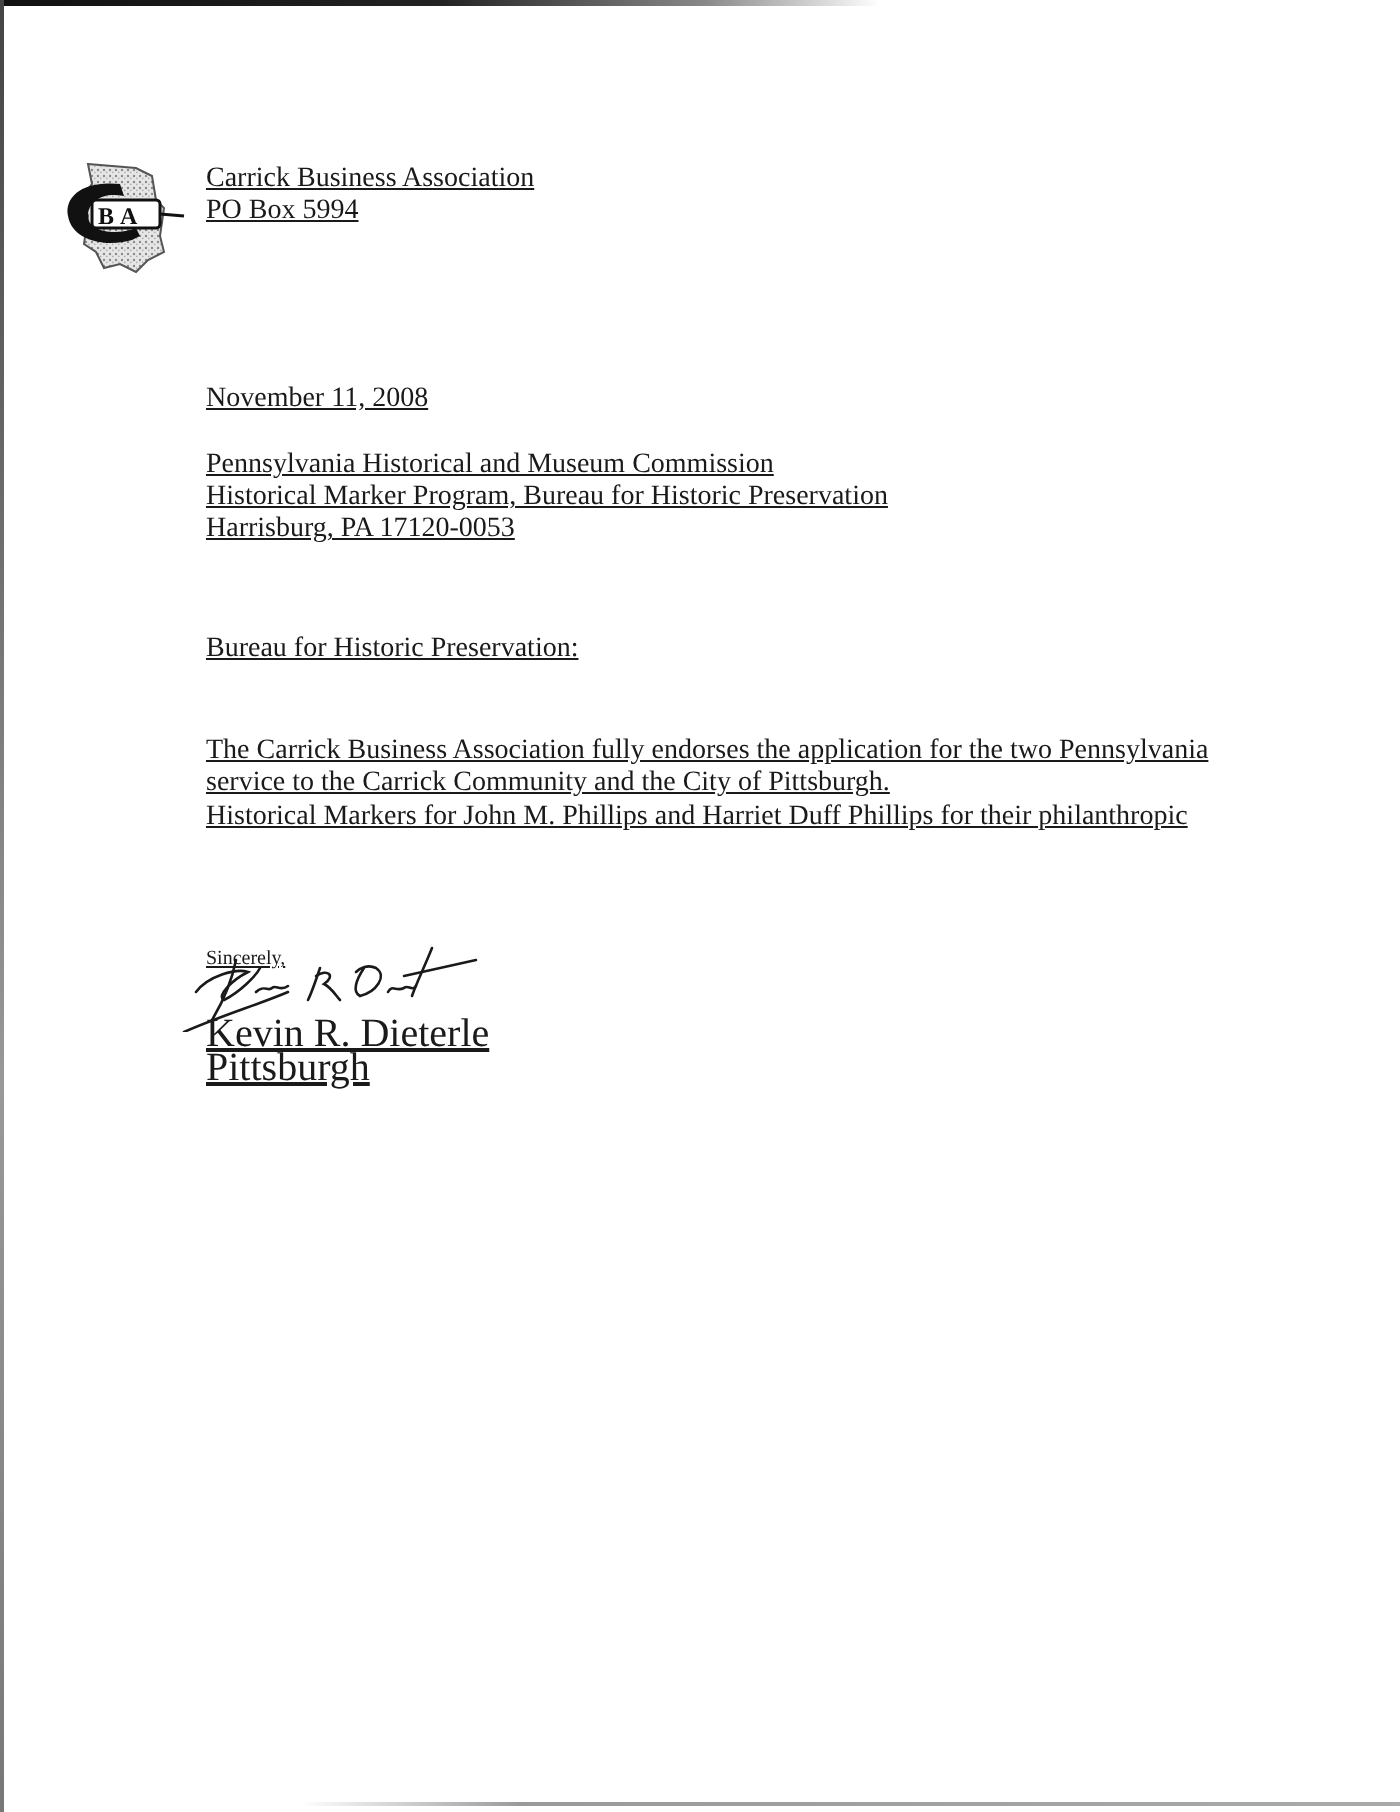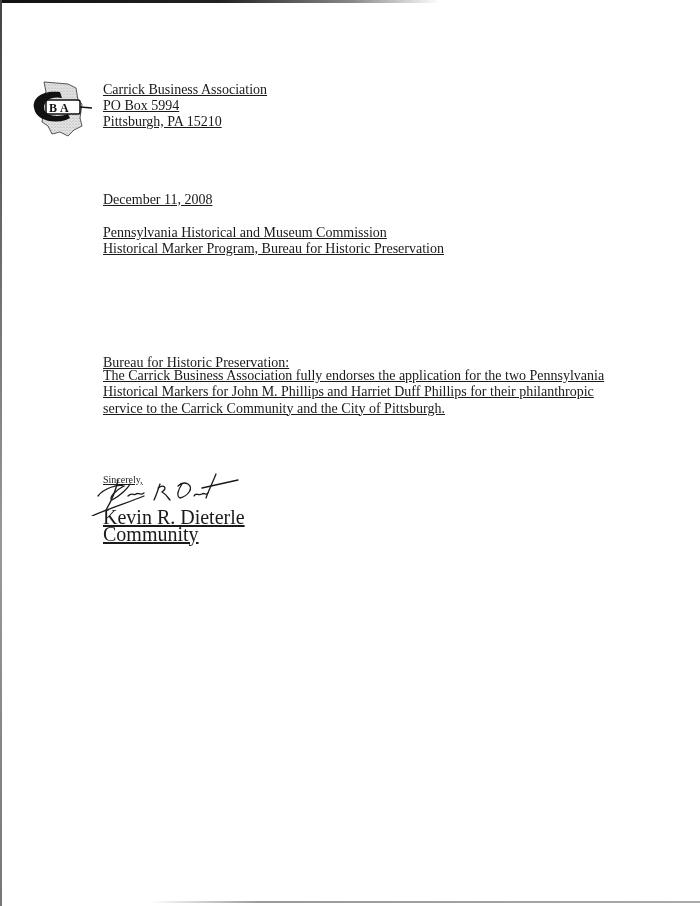--- a/index.html
+++ b/index.html
@@ -25,21 +25,21 @@
     position: absolute; left: 30px; top: 78px; width: 66px; height: 60px;
   }
   .letterhead {
     position: absolute; left: 103px; top: 82px;
     font-size: 14px; line-height: 16px;
   }
   .line { white-space: nowrap; text-decoration: underline; }
   .date { position: absolute; left: 103px; top: 192px; font-size: 14px; line-height: 16px; }
   .recipient { position: absolute; left: 103px; top: 225px; font-size: 14px; line-height: 16.2px; }
   .recipient sup { font-size: 9px; line-height: 0; vertical-align: 5px; }
-  .salutation { position: absolute; left: 103px; top: 355px; font-size: 14px; line-height: 16px; }
+  .salutation { position: absolute; left: 103px; top: 317px; font-size: 14px; line-height: 16px; }
   .body-text { position: absolute; left: 103px; top: 368px; width: 540px; font-size: 14px; line-height: 16.3px; }
   .closing { position: absolute; left: 103px; top: 472px; font-size: 10px; line-height: 16px; }
   .signature { position: absolute; left: 90px; top: 466px; width: 150px; height: 50px; }
   .signer { position: absolute; left: 103px; top: 509px; font-size: 20px; line-height: 16.5px; }
 </style>
 </head>
 <body>
 
 <div class="scan-top"></div>
 <div class="scan-left"></div>
@@ -59,36 +59,36 @@
     <rect x="16" y="22" width="34" height="14" fill="#fff" stroke="#111" stroke-width="1.5" rx="2"></rect>
     <text x="19" y="34" font-family="Liberation Serif, serif" font-weight="bold" font-size="12" fill="#111">B</text>
     <text x="30" y="34" font-family="Liberation Serif, serif" font-weight="bold" font-size="12" fill="#111">A</text>
     <line x1="50" y1="29" x2="62" y2="30" stroke="#111" stroke-width="1.5"></line>
   </svg>
 </div>
 
 <div class="letterhead">
   <div class="line">Carrick Business Association</div>
   <div class="line">PO Box 5994</div>
-  <div class="line">Pittsburgh, PA 15210</div>
 </div>
 
-<div class="date line">December 11, 2008</div>
+<div class="date line">November 11, 2008</div>
 
 <div class="recipient">
   <div class="line">Pennsylvania Historical and Museum Commission</div>
   <div class="line">Historical Marker Program, Bureau for Historic Preservation</div>
+  <div class="line">Harrisburg, PA 17120-0053</div>
 </div>
 
 <div class="salutation line">Bureau for Historic Preservation:</div>
 
 <div class="body-text">
   <div class="line">The Carrick Business Association fully endorses the application for the two Pennsylvania</div>
+  <div class="line">service to the Carrick Community and the City of Pittsburgh.</div>
   <div class="line">Historical Markers for John M. Phillips and Harriet Duff Phillips for their philanthropic</div>
-  <div class="line">service to the Carrick Community and the City of Pittsburgh.</div>
 </div>
 
 <div class="closing line">Sincerely,</div>
 
 <div class="signature">
   <svg width="150" height="50" viewBox="0 0 150 50">
     <g fill="none" stroke="#1a1a1a" stroke-width="1.3" stroke-linecap="round">
       <path d="M8 30 C14 22 28 18 34 20 C26 24 18 32 22 34 C30 30 38 22 40 18"></path>
       <path d="M28 14 C26 24 22 34 16 44"></path>
       <path d="M2 50 C20 42 40 36 54 30"></path>
@@ -98,14 +98,14 @@
       <path d="M92 18 C88 24 86 30 90 32 C98 30 104 22 98 18 C94 16 90 18 88 20"></path>
       <path d="M104 30 C106 26 108 30 112 28 C114 26 116 30 118 27"></path>
       <path d="M126 8 C122 18 118 26 116 32"></path>
       <path d="M112 22 L148 14"></path>
     </g>
   </svg>
 </div>
 
 <div class="signer">
   <div class="line">Kevin R. Dieterle</div>
-  <div class="line">Community</div>
+  <div class="line">Pittsburgh</div>
 </div>
 
 </body></html>

